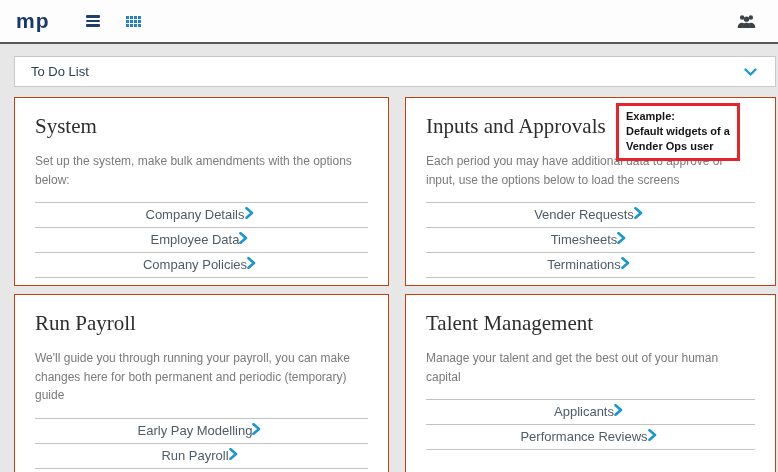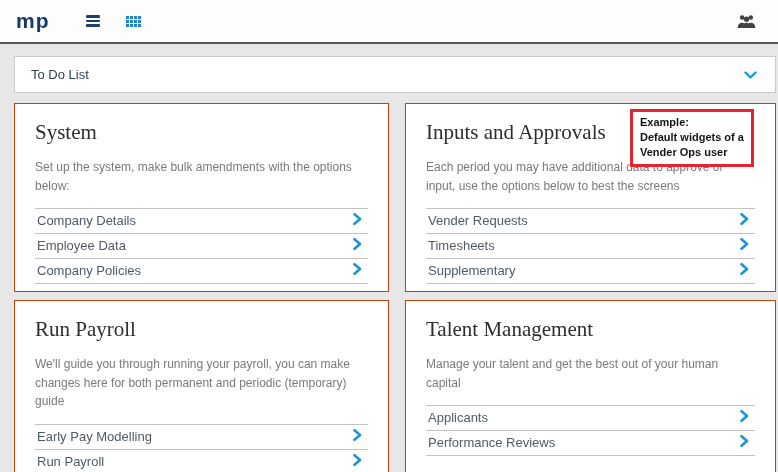--- a/index.html
+++ b/index.html
@@ -30,21 +30,21 @@
     gap: 1px; cursor: pointer;
   }
   .grid-icon i { background: #2283c5; }
   .header-right { margin-left: auto; display: flex; align-items: center; }
   .users-icon { cursor: pointer; display: inline-flex; }
   
   .todo {
     margin: 12px 2px 0 14px;
     background: #ffffff;
     border: 1px solid #c9c9c9;
-    height: 37px;
+    height: 31px;
     display: flex; align-items: center; justify-content: space-between;
     padding: 0 18px 0 16px;
     cursor: pointer;
   }
   .todo-label { font-size: 13px; color: #2f4050; }
   
   .cards {
     margin: 10px 2px 0 14px;
     display: grid;
     grid-template-columns: 375px 1fr;
@@ -65,28 +65,28 @@
     font-size: 21px; color: #2e2e2e;
     margin: 3px 0 13px 0;
   }
   .card-desc {
     font-size: 12px; color: #7a7a7a; line-height: 1.55;
     min-height: 31px;
     margin-bottom: 13px;
   }
   .links { border-top: 1px solid #c3c3c3; }
   .link-row {
-    display: flex; justify-content: space-between; align-items: center;
+    display: flex; justify-content: center; align-items: center;
     border-bottom: 1px solid #c3c3c3;
     padding: 4px 6px 5px 2px;
     font-size: 13px; color: #4f5b66;
     cursor: pointer;
   }
   .annotation {
-    position: absolute; top: 5px; left: 224px; width: 124px;
+    position: absolute; top: 5px; left: 210px; width: 124px;
     border: 3px solid #e5242b;
     background: #ffffff;
     padding: 3px 7px 4px 7px;
     font-size: 11px; font-weight: bold; color: #141414;
     line-height: 1.35;
     white-space: pre-line;
   }
 </style>
 </head>
 <body>
@@ -160,36 +160,36 @@
             </svg></span>
       </div>
     </div>
   </div>
 
   <div class="card">
     <div class="card-title">Inputs and Approvals</div>
     <div class="annotation">Example:
 Default widgets of a
 Vender Ops user</div>
-    <div class="card-desc">Each period you may have additional data to approve or input, use the options below to best the screens</div>
+    <div class="card-desc">Each period you may have additional data to approve or input, use the options below to load the screens</div>
     <div class="links">
       <div class="link-row">
         <span>Vender Requests</span>
         <span><svg width="9" height="12" viewBox="0 0 9 12" fill="none">
               <path d="M1.5 1.2L7 6L1.5 10.8" stroke="#1897d4" stroke-width="2.6" stroke-linecap="round" stroke-linejoin="round"></path>
             </svg></span>
       </div>
       <div class="link-row">
         <span>Timesheets</span>
         <span><svg width="9" height="12" viewBox="0 0 9 12" fill="none">
               <path d="M1.5 1.2L7 6L1.5 10.8" stroke="#1897d4" stroke-width="2.6" stroke-linecap="round" stroke-linejoin="round"></path>
             </svg></span>
       </div>
       <div class="link-row">
-        <span>Supplementary</span>
+        <span>Terminations</span>
         <span><svg width="9" height="12" viewBox="0 0 9 12" fill="none">
               <path d="M1.5 1.2L7 6L1.5 10.8" stroke="#1897d4" stroke-width="2.6" stroke-linecap="round" stroke-linejoin="round"></path>
             </svg></span>
       </div>
     </div>
   </div>
 
   <div class="card row2">
     <div class="card-title">Run Payroll</div>
     <div class="card-desc">We'll guide you through running your payroll, you can make changes here for both permanent and periodic (temporary) guide</div>

